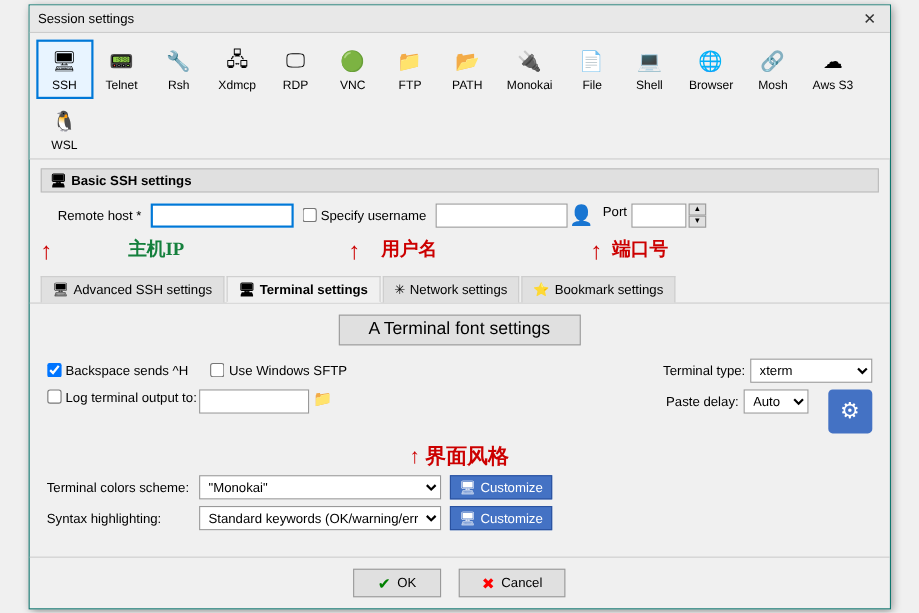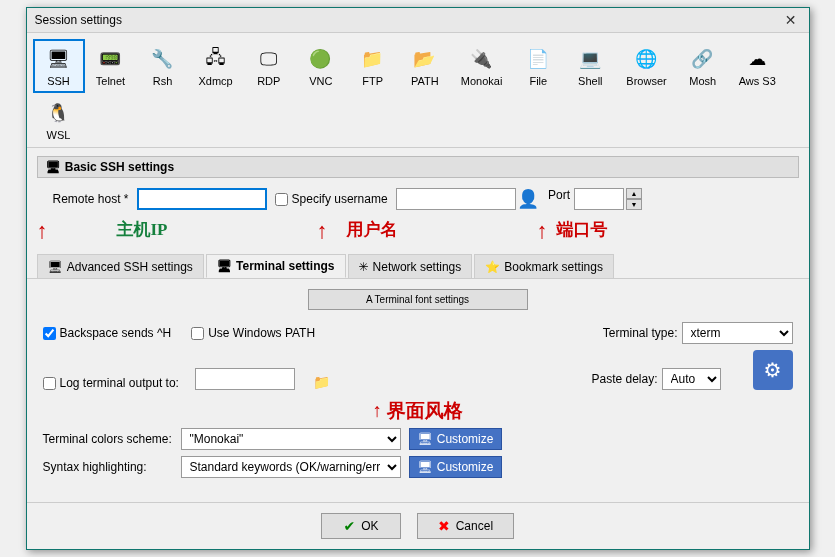--- a/index.html
+++ b/index.html
@@ -181,42 +181,42 @@
     .tab-content {
       padding: 10px 16px;
     }
     .terminal-font-btn {
       display: block;
       margin: 0 auto 12px auto;
       width: 220px;
       padding: 4px 8px;
       background: #e0e0e0;
       border: 1px solid #999;
-      font-size: 10px;
+      font-size: 16px;
       cursor: pointer;
       text-align: center;
     }
     .select-box {
       border: 1px solid #999;
       padding: 2px 4px;
       font-size: 12px;
       height: 22px;
       background: #fff;
     }
     .log-output-input {
       width: 100px;
       border: 1px solid #999;
       padding: 2px 4px;
       font-size: 12px;
       height: 22px;
     }
     .log-row {
       display: flex;
-      align-items: flex-end;
-      gap: 16px;
+      align-items: flex-start;
+      gap: 2px;
       margin-bottom: 8px;
     }
     .scheme-row {
       display: flex;
       align-items: center;
       gap: 8px;
       margin-bottom: 6px;
     }
     .scheme-label {
       font-size: 12px;
@@ -398,21 +398,21 @@
       <button class="terminal-font-btn">A  Terminal font settings</button>
     </div>
 
     <div style="display:flex;gap:20px;margin-bottom:6px;flex-wrap:wrap;">
       <label class="checkbox-label">
         <input type="checkbox" checked="" style="">
         <span>Backspace sends ^H</span>
       </label>
       <label class="checkbox-label">
         <input type="checkbox" style="">
-        <span>Use Windows PATH</span>
+        <span>Use Windows SFTP</span>
       </label>
       <div style="display:flex;align-items:center;gap:4px;margin-left:auto;">
         <label>Terminal type:</label>
         <select class="select-box">
           <option>xterm</option>
           <option>xterm-256color</option>
           <option>vt100</option>
           <option>linux</option>
         </select>
       </div>

